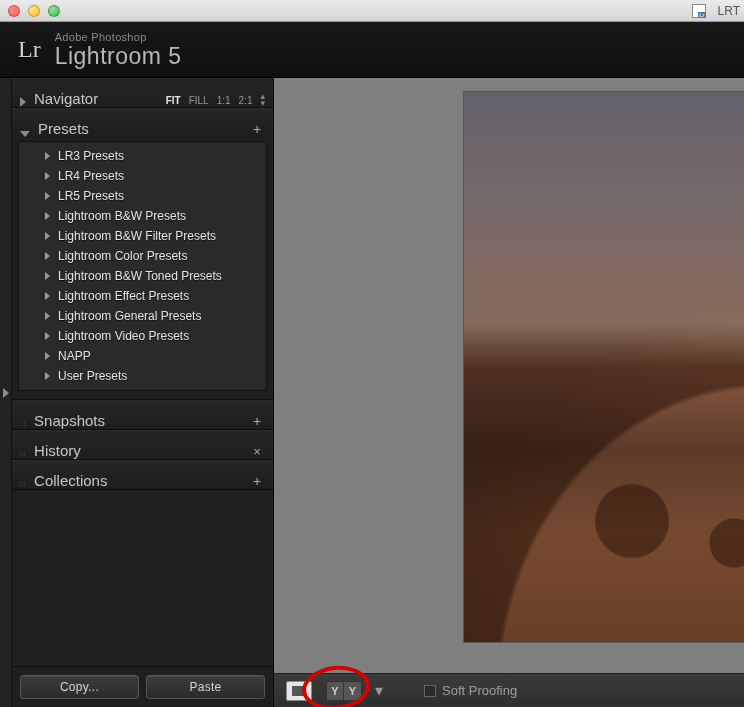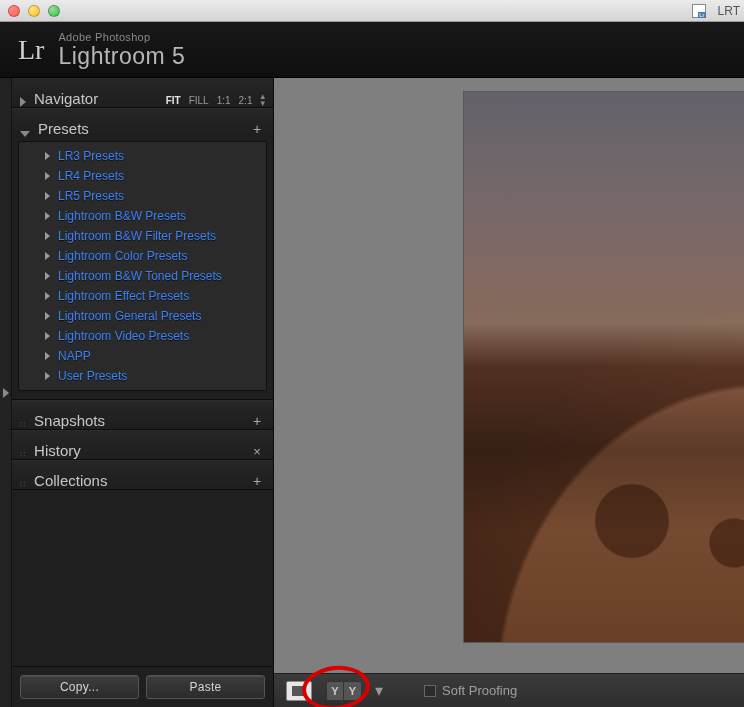--- a/index.html
+++ b/index.html
@@ -10,21 +10,21 @@
   .dot { width:12px; height:12px; border-radius:50%; border:1px solid rgba(0,0,0,.25); }
   .dot.red { background: radial-gradient(circle at 30% 30%, #ff8a80, #ff5f57); }
   .dot.yellow { background: radial-gradient(circle at 30% 30%, #ffe57f, #ffbd2e); }
   .dot.green { background: radial-gradient(circle at 30% 30%, #a5d6a7, #28c940); }
   .title-right { position:absolute; right:4px; display:flex; align-items:center; gap:12px; font-size:12px; color:#555; }
   .title-right .doc-icon { width:14px; height:14px; background:#fff; border:1px solid #888; position:relative; }
   .title-right .doc-icon::after { content:"Lr"; position:absolute; bottom:-1px; right:-1px; font-size:6px; background:#4a7aa8; color:#fff; padding:0 1px; }
 
   
   .app-header { height:56px; background: linear-gradient(#181818,#0f0f0f); border-bottom:1px solid #000; display:flex; align-items:center; padding-left:18px; gap:14px; }
-  .lr-logo { font-family: Georgia, serif; font-size:28px; color:#cfcfcf; font-weight:300; text-shadow:0 1px 0 #000; }
+  .lr-logo { font-family: Georgia, serif; font-size:24px; color:#cfcfcf; font-weight:300; text-shadow:0 1px 0 #000; }
   .brand { display:flex; flex-direction:column; line-height:1; }
   .brand .adobe { font-size:11px; color:#8a8a8a; letter-spacing:.3px; margin-bottom:2px; }
   .brand .product { font-size:23px; color:#b8b8b8; font-weight:300; letter-spacing:.5px; }
 
   
   .body { display:flex; height:calc(707px - 22px - 56px); }
   .sidebar-wrap { display:flex; }
   .collapse-rail { width:12px; background:#232323; display:flex; align-items:center; justify-content:center; border-right:1px solid #111; }
   .sidebar { width:262px; background:#1f1f1f; display:flex; flex-direction:column; border-right:1px solid #0b0b0b; }
   .panel-scroll { flex:1; overflow:hidden; }
@@ -38,21 +38,21 @@
   .panel-head .tail .zoom { font-family: Arial, sans-serif; }
   .panel-head .tail .zoom.active { color:#e4e4e4; font-weight:bold; }
   .panel-head .plus { color:#aaa; font-size:14px; width:16px; text-align:center; }
   .panel-head .x { color:#aaa; font-size:13px; width:16px; text-align:center; }
   .panel-head .dots { color:#666; font-size:8px; letter-spacing:1px; }
 
   
   .tree { background:#2a2a2a; border:1px solid #111; margin:4px 6px 8px 6px; padding:4px 0; border-radius:2px; }
   .tree-row { height:20px; display:flex; align-items:center; padding-left:26px; gap:8px; }
   .tree-row .arrow { color:#888; display:flex; }
-  .tree-row .lbl { color:#3b82f6; font-size:12px; text-shadow:0 1px 0 rgba(0,0,0,.6); }
+  .tree-row .lbl { color:#e5e5e5; font-size:12px; text-shadow:0 1px 0 rgba(0,0,0,.6); }
 
   
   .sidebar-bottom { padding:8px; display:flex; gap:7px; background:#1f1f1f; border-top:1px solid #0e0e0e; }
   .btn { flex:1; height:24px; background:linear-gradient(#3c3c3c,#2b2b2b); border:1px solid #555; border-radius:3px; color:#d4d4d4; font-size:12px; letter-spacing:.3px; cursor:pointer; box-shadow:inset 0 1px 0 rgba(255,255,255,.08); }
 
   
   .content { flex:1; display:flex; flex-direction:column; background:#7f7f7f; position:relative; }
   .canvas { flex:1; position:relative; overflow:hidden; }
   .photo { position:absolute; left:190px; top:14px; width:600px; height:550px; background:
     linear-gradient(to bottom,

